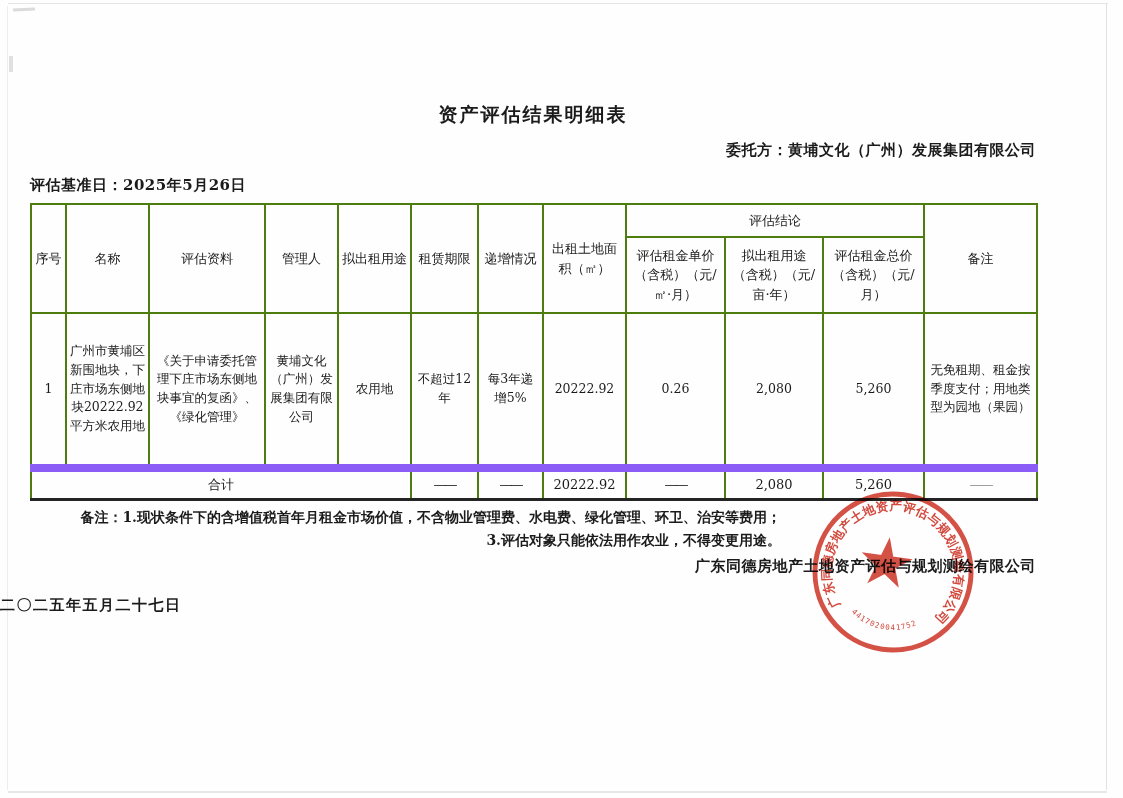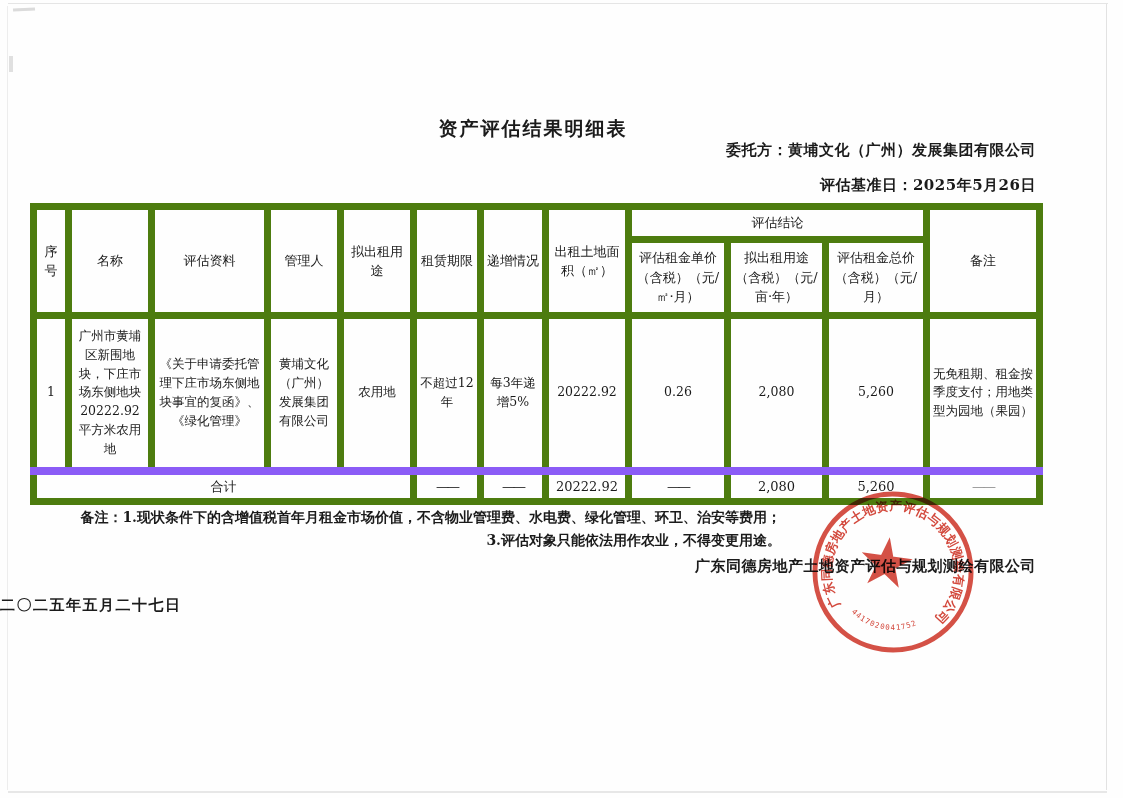--- a/index.html
+++ b/index.html
@@ -13,39 +13,39 @@
   .edge{position:absolute;background:#cfcfcf;}
   .edge.top{left:8px;top:3px;width:1100px;height:1px;opacity:.55;}
   .edge.right{left:1106px;top:4px;width:1px;height:786px;opacity:.6;}
   .edge.bottom{left:8px;top:791px;width:1099px;height:2px;opacity:.5;}
   .edge.left{left:7px;top:6px;width:1px;height:784px;opacity:.35;}
   .artifact{position:absolute;background:#bdbdbd;}
   .artifact.a1{left:13px;top:8px;width:22px;height:3px;opacity:.55;transform:rotate(-3deg);}
   .artifact.a2{left:9px;top:56px;width:4px;height:16px;opacity:.45;}
 
   .doc-title{
-    position:absolute;top:116px;left:30px;width:1006px;text-align:center;
+    position:absolute;top:102px;left:30px;width:1006px;text-align:center;
     font-size:19px;font-weight:bold;letter-spacing:2px;
   }
   .client-line{
     position:absolute;top:141px;left:30px;width:1006px;text-align:right;
     font-size:15px;font-weight:bold;letter-spacing:.5px;
   }
   .basedate-line{
-    position:absolute;top:176px;left:30px;width:1006px;text-align:right;
+    position:absolute;top:176px;left:30px;width:1006px;text-align:left;
     font-size:15px;font-weight:bold;letter-spacing:.5px;
   }
 
   table.assess{
     position:absolute;top:203px;left:30px;width:1006px;
     border-collapse:collapse;table-layout:fixed;
     border:2px solid #242424;border-bottom-width:3px;
   }
   table.assess th,table.assess td{
-    border:7px solid #4d7c0f;font-weight:normal;text-align:center;
+    border:2px solid #4d7c0f;font-weight:normal;text-align:center;
     vertical-align:middle;padding:2px 3px;line-height:1.5;
     overflow:hidden;word-break:break-all;
   }
   table.assess th{font-size:13px;}
   table.assess td{font-size:12.5px;}
   tr.h1{height:33px;}
   tr.h2{height:76px;}
   tr.data{height:155px;}
   tr.total{height:31px;}
   tr.total td{border-top:8px solid #8b5cf6;font-size:13px;}

